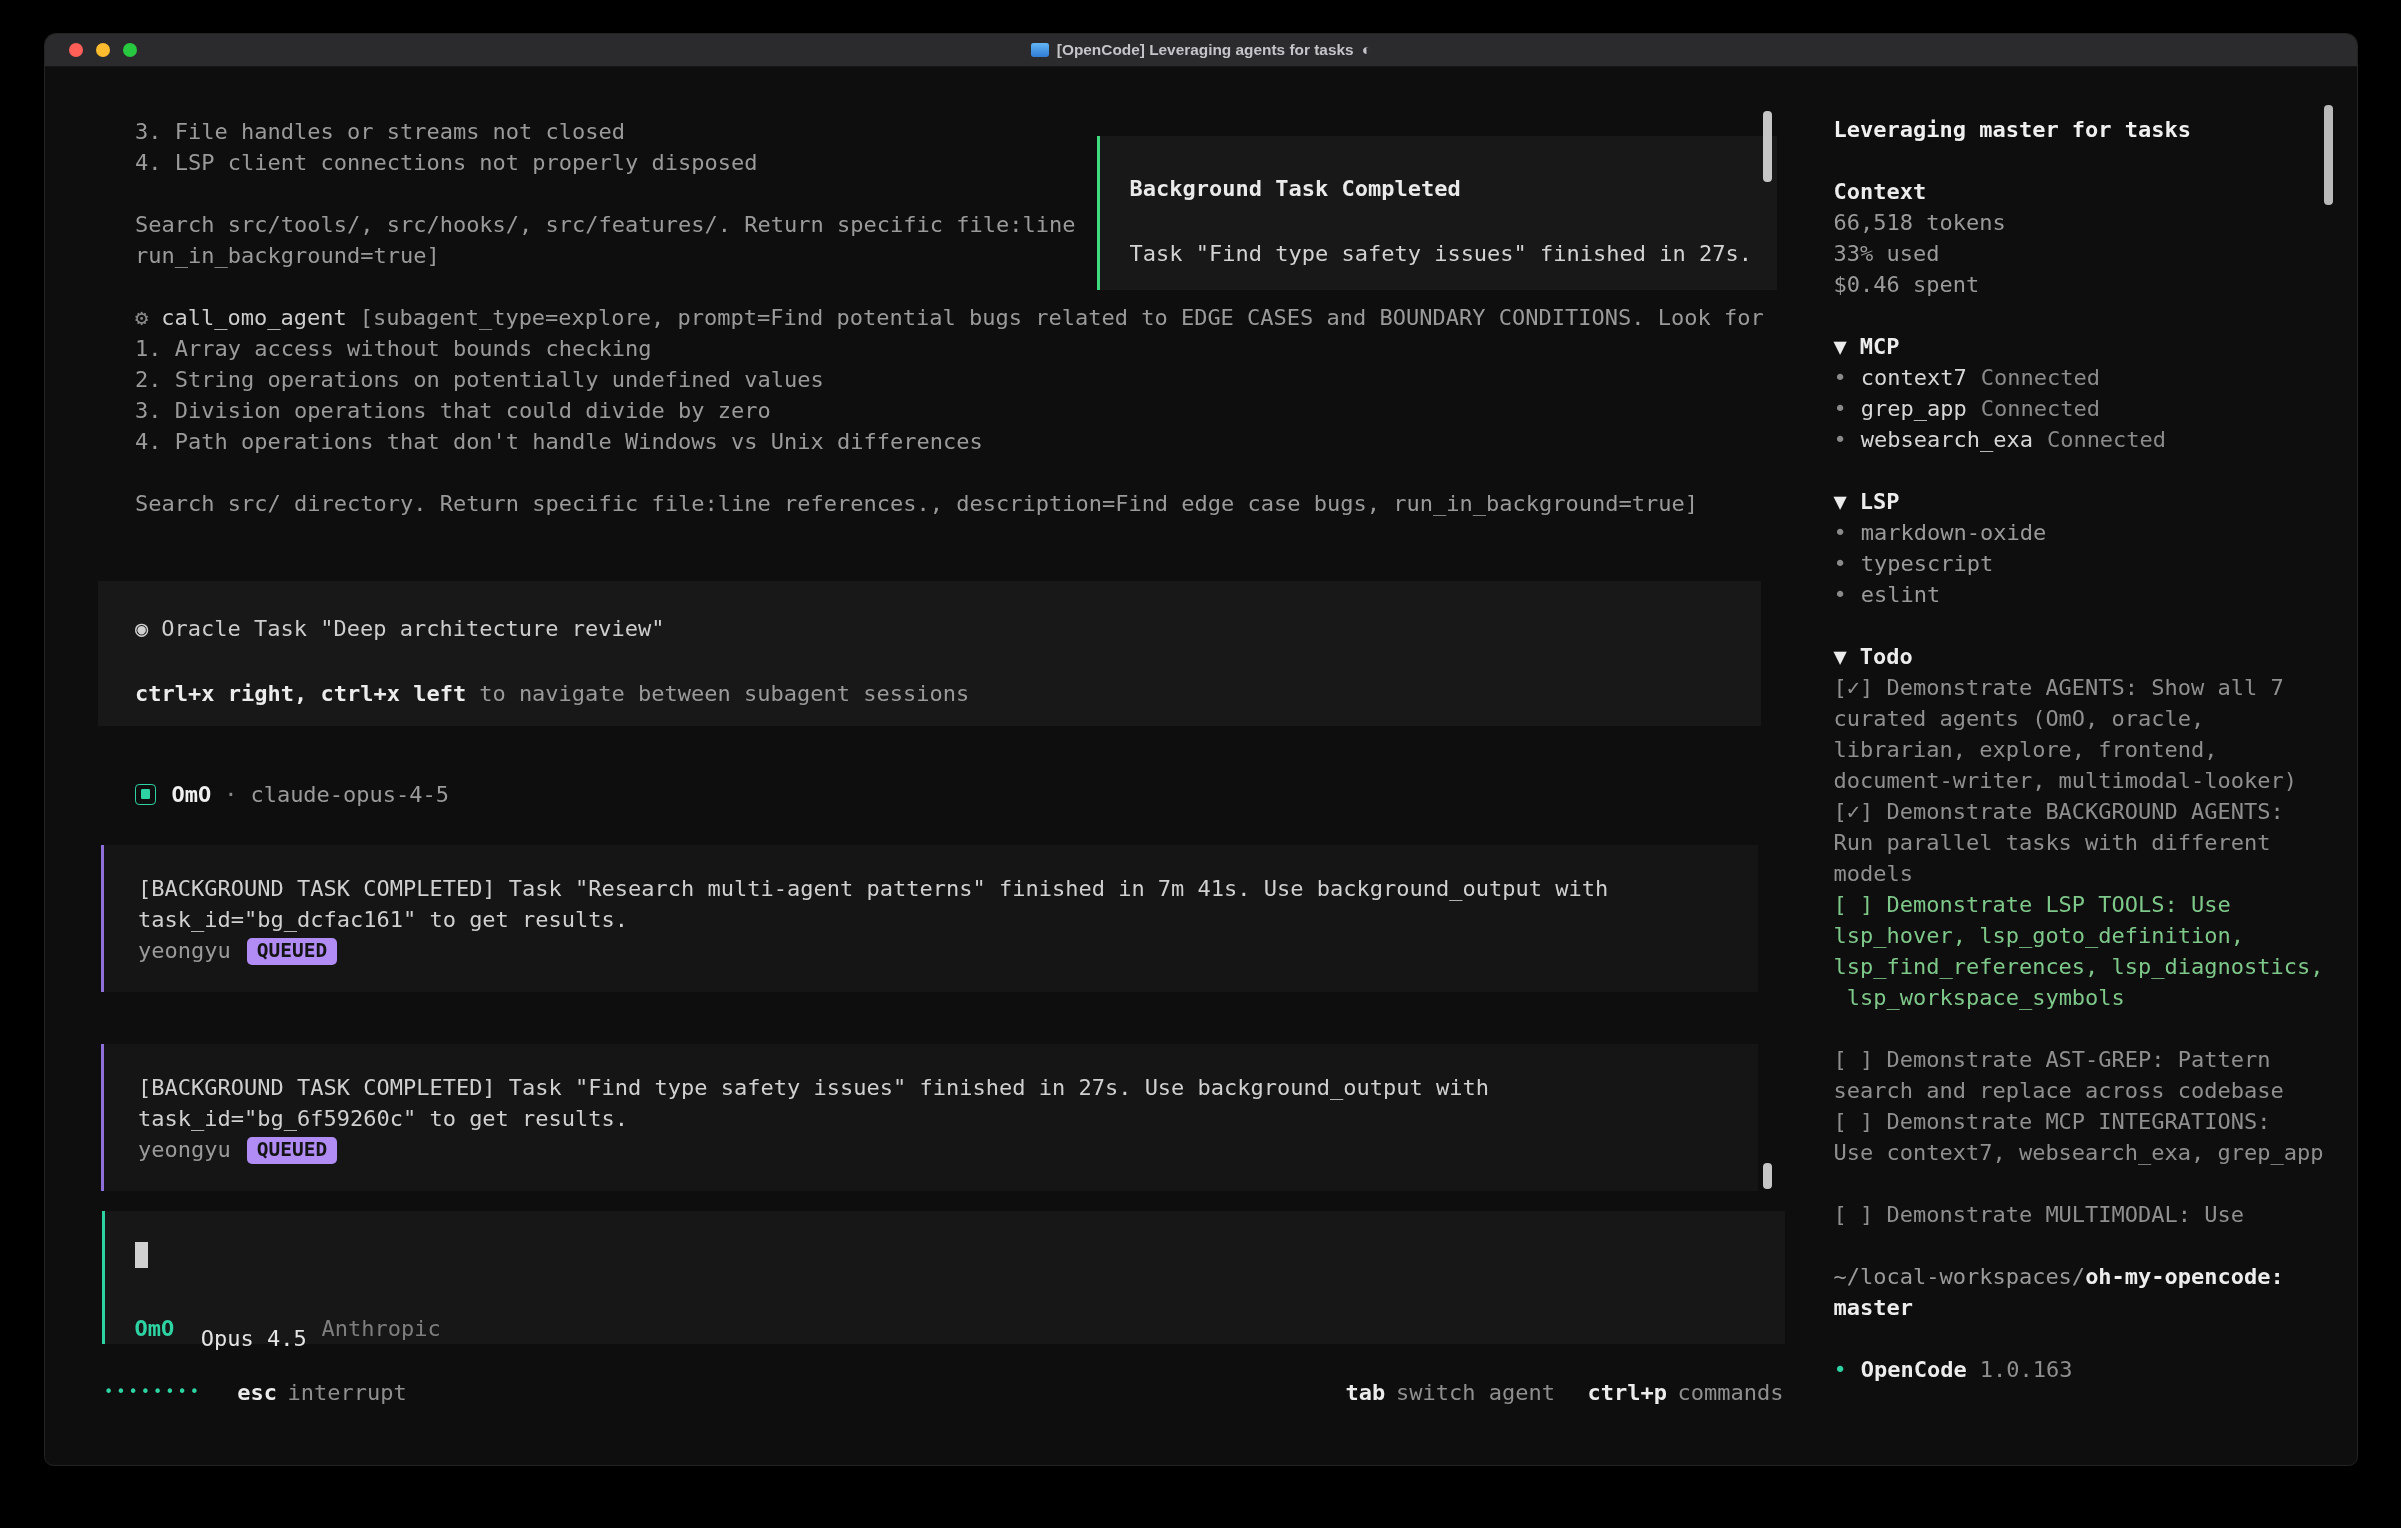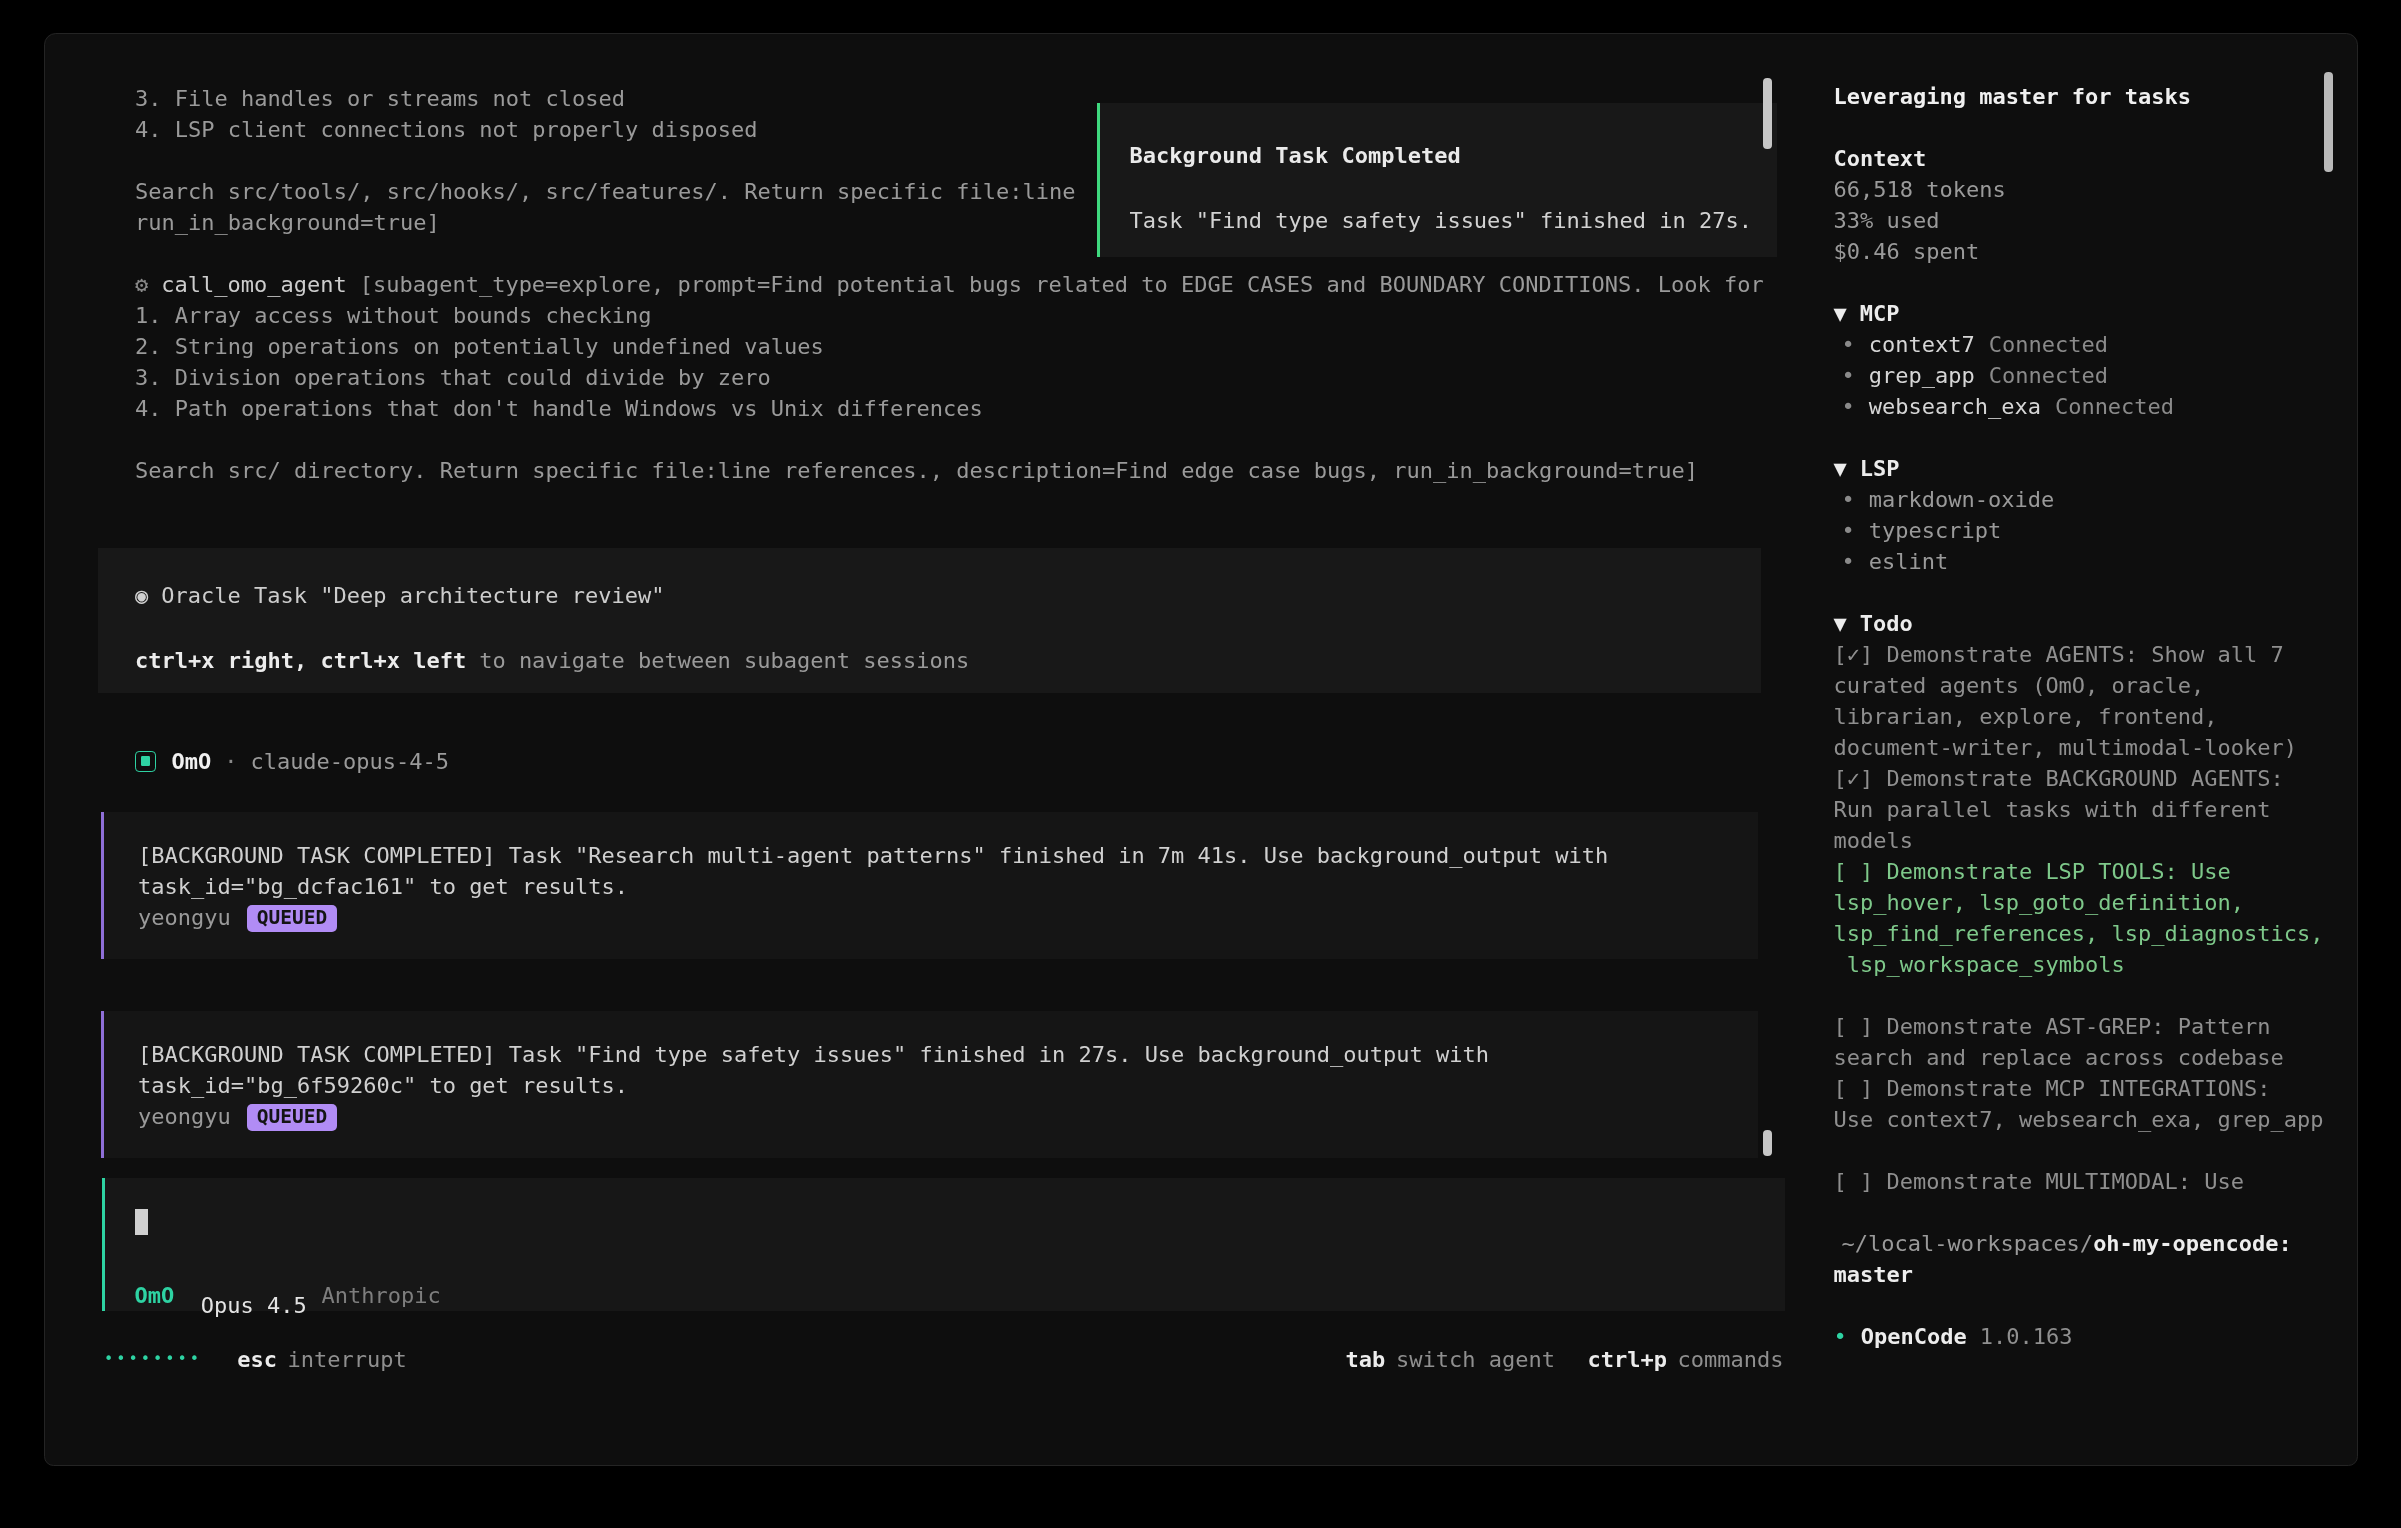--- a/index.html
+++ b/index.html
@@ -82,41 +82,53 @@
   .main-thumb-top { right:14.8px; top:44px; height:71px; }
   .main-thumb-bottom { right:14.8px; top:1096px; height:26.6px; }
   .sidebar-thumb { position:absolute; right:24px; top:38px; width:8.9px; height:100px; background:#b9b9b9; border-radius:4.1px; }
   
   .sidebar { width:571px; padding:47px 23.6px 0 47px; position:relative; }
   .blank { height:31px; }
   .sb-title { color:#f0f0f0; font-weight:700; min-height:31px; white-space:pre; }
   .sb-heading { color:#ececec; font-weight:700; min-height:31px; white-space:pre; }
   .sb-arrow { margin-right:13px; }
   .sb-value { min-height:31px; white-space:pre; color:#9a9a9a; }
-  .sb-item { min-height:31px; white-space:pre;margin-left:8px; }
+  .sb-item { min-height:31px; white-space:pre; }
   .sb-bullet { color:#8a8a8a; margin-right:14px; }
   .sb-name-bright { color:#d6d6d6; margin-right:14px; }
   .sb-name-dim { color:#9a9a9a; }
   .sb-status { color:#8a8a8a; }
   .todo { white-space:pre-wrap; }
   .todo-done, .todo-pending { color:#8f8f8f; }
   .todo-active { color:#7ec88a; }
   .ws-prefix { color:#9a9a9a; }
   .ws-name { color:#ededed; font-weight:600; }
   .ws-branch { color:#ededed; font-weight:600; min-height:31px; white-space:pre; }
   .footer-line { min-height:31px; white-space:pre; }
   .footer-bullet { color:#2ed3a3; margin-right:14px; }
   .footer-name { color:#ededed; font-weight:700; margin-right:13px; }
   .footer-version { color:#8f8f8f; }
 </style>
 </head>
 <body>
 
 <div class="window">
 
+  <div class="titlebar">
+    <div class="traffic">
+      <span class="tl red"></span>
+      <span class="tl yellow"></span>
+      <span class="tl green"></span>
+    </div>
+    <div class="title-wrap">
+      <span class="folder-icon"></span>
+      <span>[OpenCode] Leveraging agents for tasks</span>
+      <span>◐</span>
+    </div>
+  </div>
 
   <div class="content">
 
     <div class="main">
 
       <div class="toast">
         <div class="toast-title">Background Task Completed</div>
         <div class="toast-body">Task "Find type safety issues" finished in 27s.</div>
       </div>
 

